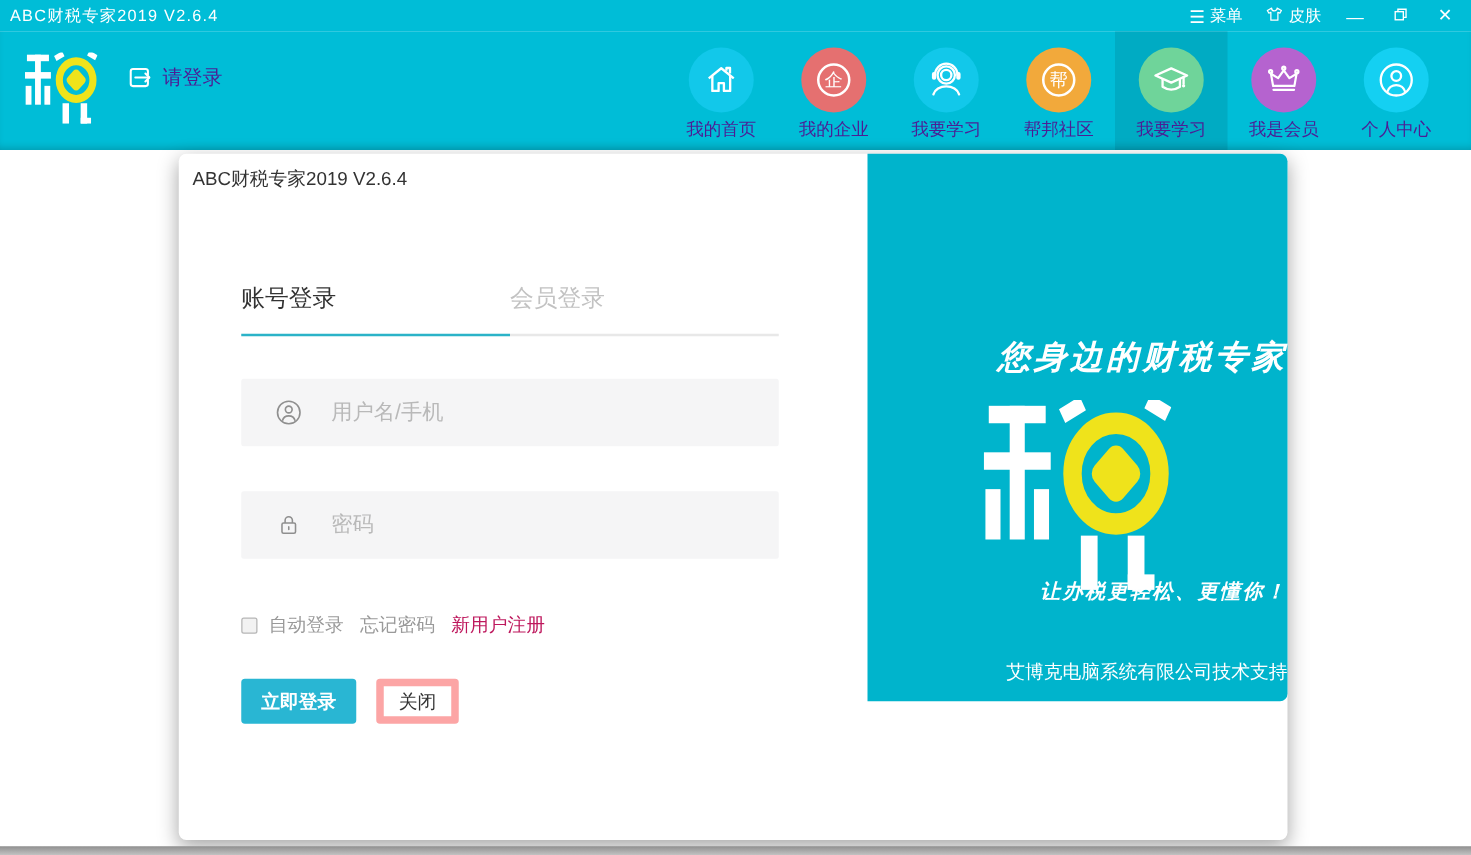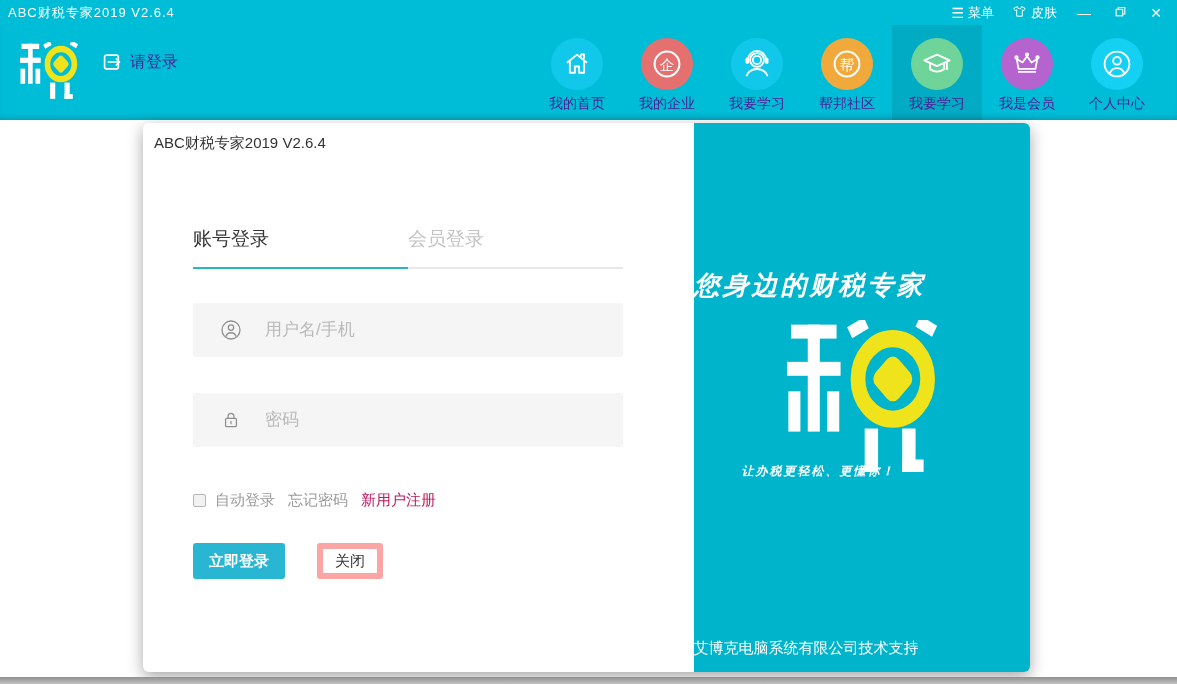--- a/index.html
+++ b/index.html
@@ -64,39 +64,39 @@
     padding-left:72px; font-size:17px; color:#a16207;
     font-family:"Liberation Sans","DejaVu Sans",sans-serif;
   }
   .field input::placeholder { color:#b9b9b9; opacity:1; }
   .options-row { position:absolute; left:50px; top:368px; display:flex; align-items:center; gap:13px; font-size:15px; color:#9a9a9a; }
   .options-row input[type=checkbox] {
     appearance:none; width:13px; height:13px; border:1px solid #b5b5b5;
     background:#f2f2f2; border-radius:2px; margin-right:-4px; cursor:pointer;
   }
   .register-link { color:#be185d; cursor:pointer; }
-  .btn-row { position:absolute; left:50px; top:420px; display:flex; gap:32px; }
+  .btn-row { position:absolute; left:50px; top:420px; display:flex; gap:16px; }
   .btn-primary {
     width:92px; height:36px; background:#29b6d3; color:#fff; border:none;
     font-size:15px; font-weight:bold; border-radius:3px; cursor:pointer;
     font-family:"Liberation Sans","DejaVu Sans",sans-serif;
   }
   .btn-plain {
     width:66px; height:36px; background:#fff; color:#333; border:6px solid #fca5a5;
     font-size:15px; border-radius:3px; cursor:pointer;
     font-family:"Liberation Sans","DejaVu Sans",sans-serif;
   }
   
   .brand-pane {
-    position:relative; width:354px; height:549px; background:#00b4cc;
-    border-radius:0 6px 6px 0; color:#fff; text-align:left;margin-left:44px;
+    position:relative; width:354px; height:438px; background:#00b4cc;
+    border-radius:0 6px 6px 0; color:#fff; text-align:right;margin-left:44px;
   }
   .slogan-top { position:absolute; top:145px; width:100%; font-size:26px; font-weight:bold; font-style:italic; letter-spacing:3px; }
   .brand-logo-lg { position:absolute; top:197px; left:50%; transform:translateX(-50%); }
-  .slogan-bottom { position:absolute; top:340px; width:100%; font-size:12px; font-weight:bold; font-style:italic; letter-spacing:2px;padding-left:48px; }
+  .slogan-bottom { position:absolute; top:340px; width:100%; font-size:16px; font-weight:bold; font-style:italic; letter-spacing:2px;padding-left:48px; }
   .panel-footer { position:absolute; bottom:14px; width:100%; font-size:15px; }
 </style>
 </head>
 <body>
 
 <div class="titlebar">
   <span class="app-title">ABC财税专家2019 V2.6.4</span>
   <div class="tb-controls">
     <span class="tb-item">
       <span class="tb-glyph">☰</span>

